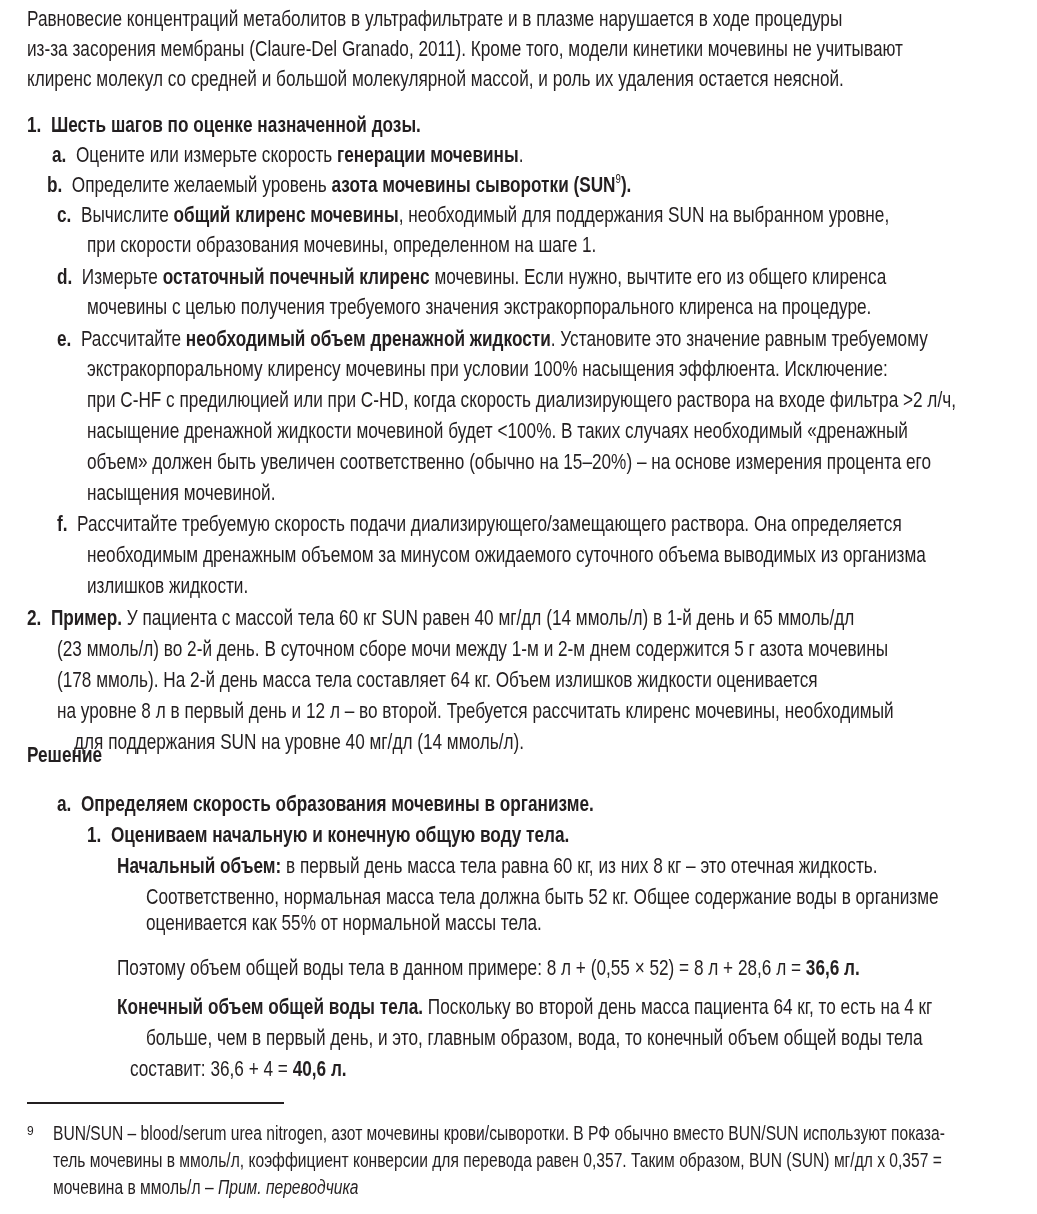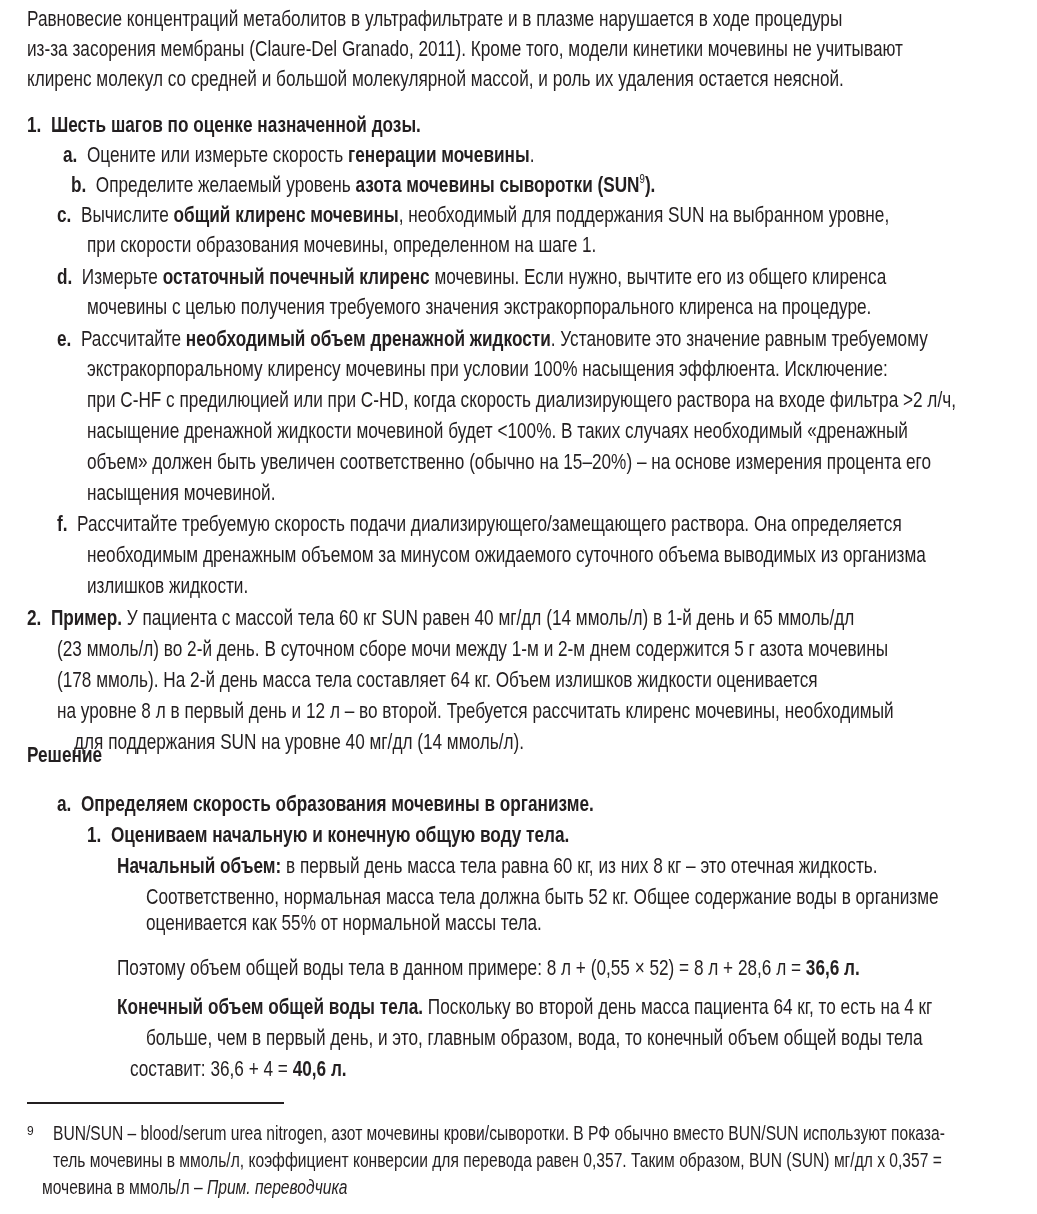--- a/index.html
+++ b/index.html
@@ -34,26 +34,26 @@
   </div>
 
   <div>
     <div class="line" style="left:27px;top:110px">
       <span class="cond b">
         <span>1.</span>&nbsp;
         <span>Шесть шагов по оценке назначенной дозы.</span>
       </span>
     </div>
 
-    <div class="line" style="left:63px;top:140px">
+    <div class="line" style="left:52px;top:140px">
       <span class="cond"><b>a.</b>&nbsp;
       <span>Оцените или измерьте скорость </span><b>генерации мочевины</b><span>.</span></span>
     </div>
 
-    <div class="line" style="left:71px;top:170px">
+    <div class="line" style="left:47px;top:170px">
       <span class="cond"><b>b.</b>&nbsp;
       <span>Определите желаемый уровень </span><b>азота мочевины сыворотки (SUN</b><sup>9</sup><b>).</b></span>
     </div>
 
     <div class="line" style="left:57px;top:200px">
       <span class="cond"><b>c.</b>&nbsp;
       <span>Вычислите </span><b>общий клиренс мочевины</b><span>, необходимый для поддержания SUN на выбранном уровне,</span></span>
     </div>
     <div class="line" style="left:87px;top:230px"><span class="cond">при скорости образования мочевины, определенном на шаге 1.</span></div>
 
@@ -119,18 +119,18 @@
     <div class="line" style="left:130px;top:1054px">
       <span class="cond"><span>составит: 36,6 + 4 = </span><b>40,6 л.</b></span>
     </div>
   </div>
 
   <div class="rule"></div>
   <div>
     <span class="fnmark">9</span>
     <div class="line fn" style="left:53px;top:1120px"><span class="cond">BUN/SUN – blood/serum urea nitrogen, азот мочевины крови/сыворотки. В РФ обычно вместо BUN/SUN используют показа-</span></div>
     <div class="line fn" style="left:53px;top:1147px"><span class="cond">тель мочевины в ммоль/л, коэффициент конверсии для перевода равен 0,357. Таким образом, BUN (SUN) мг/дл x 0,357 =</span></div>
-    <div class="line fn" style="left:42px;top:1174px">
+    <div class="line fn" style="left:53px;top:1174px">
       <span class="cond"><span>мочевина в ммоль/л – </span><i>Прим. переводчика</i></span>
     </div>
   </div>
 
 </div>
 
 </body></html>

